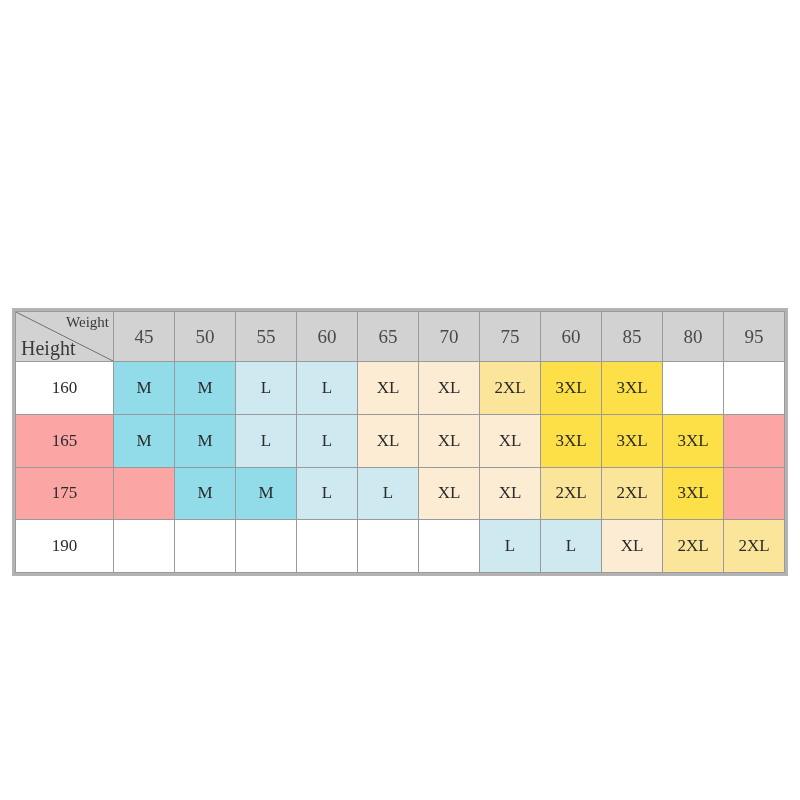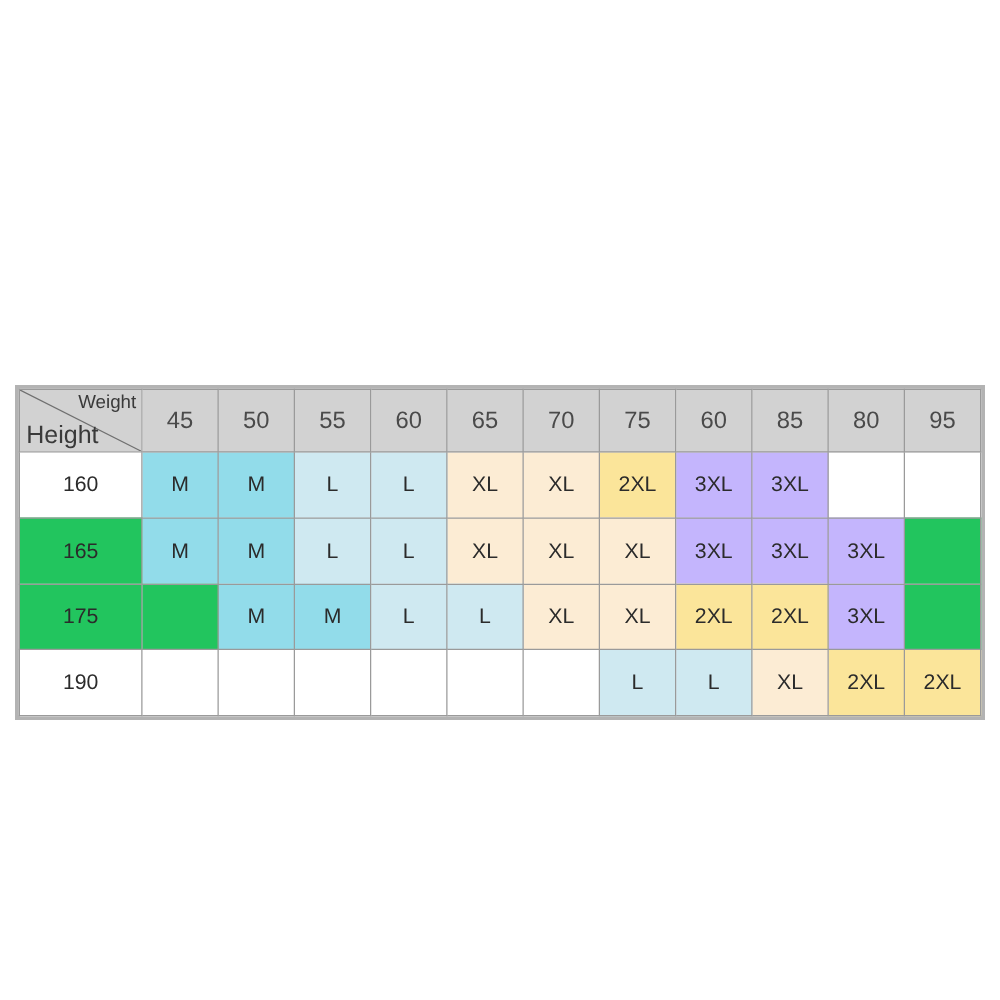--- a/index.html
+++ b/index.html
@@ -16,20 +16,21 @@
 
   #chart-wrap {
     position: absolute;
     left: 12px;
     top: 308px;
     width: 776px;
     height: 268px;
     box-sizing: border-box;
     border: 3px solid #b3b3b3;
     background: #ffffff;
+    font-family: Liberation Serif, serif;
   }
 
   table.size-chart {
     width: 100%;
     height: 100%;
     border-collapse: collapse;
     table-layout: fixed;
   }
 
   table.size-chart td,
@@ -82,35 +83,35 @@
     bottom: 2px;
     left: 5px;
     font-size: 20px;
     color: #3a3a3a;
     line-height: 1.1;
   }
 
   
   tbody tr { height: 16px; padding-left: 16px; }
   tbody tr.band-white td { background: #ffffff; }
-  tbody tr.band-gray  td { background: #22c55e; }
+  tbody tr.band-gray  td { background: #fca5a5; }
 
   td.row-head {
     text-align: right;
     padding-right: 12px;
     font-size: 18px;
     color: #2b2b2b;
   }
 
   
   tbody tr td.sz-M   { background: #92dcea; }
   tbody tr td.sz-L   { background: #cfe9f1; }
   tbody tr td.sz-XL  { background: #fcecd4; }
   tbody tr td.sz-2XL { background: #fbe59a; }
-  tbody tr td.sz-3XL { background: #c4b5fd; }
+  tbody tr td.sz-3XL { background: #fde047; }
 
   td.cell-val { font-size: 17px; color: #2b2b2b; }
   td.cell-empty { font-size: 17px; }
 </style>
 </head>
 <body>
 
 <div id="chart-wrap">
   <table class="size-chart">
     <colgroup>

